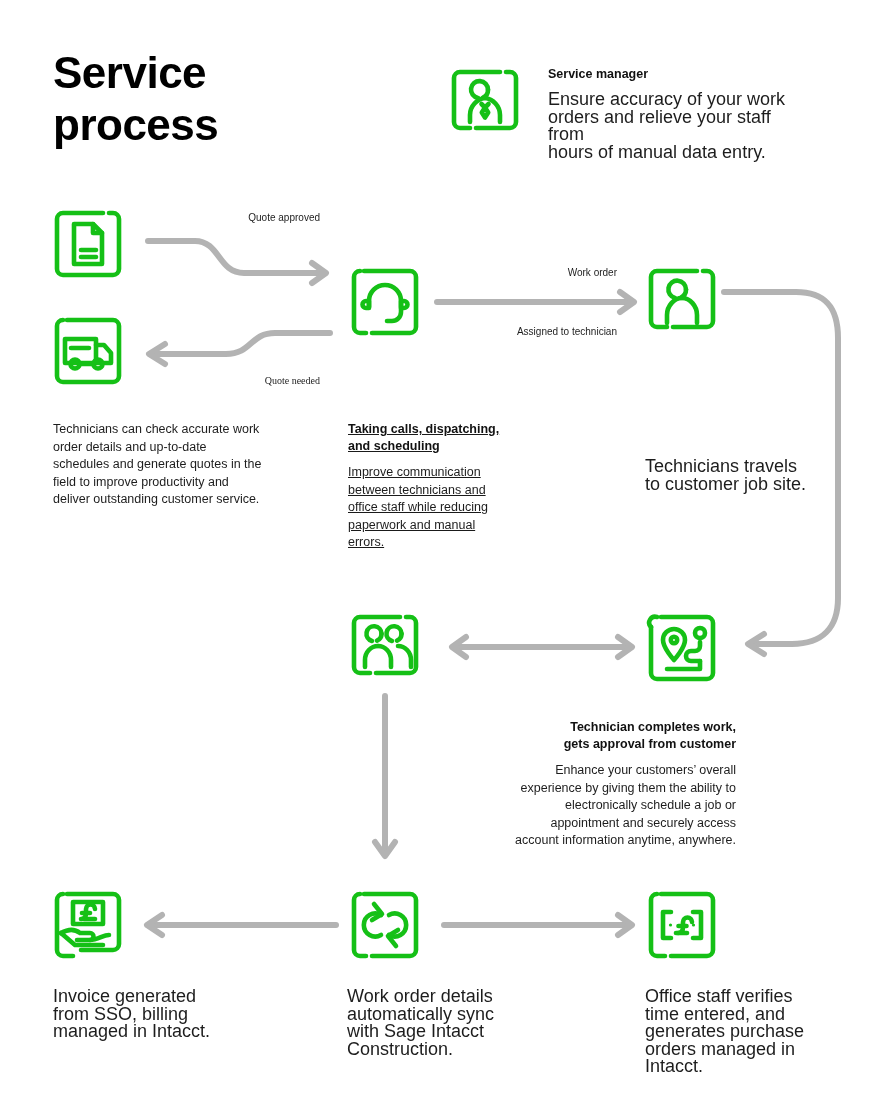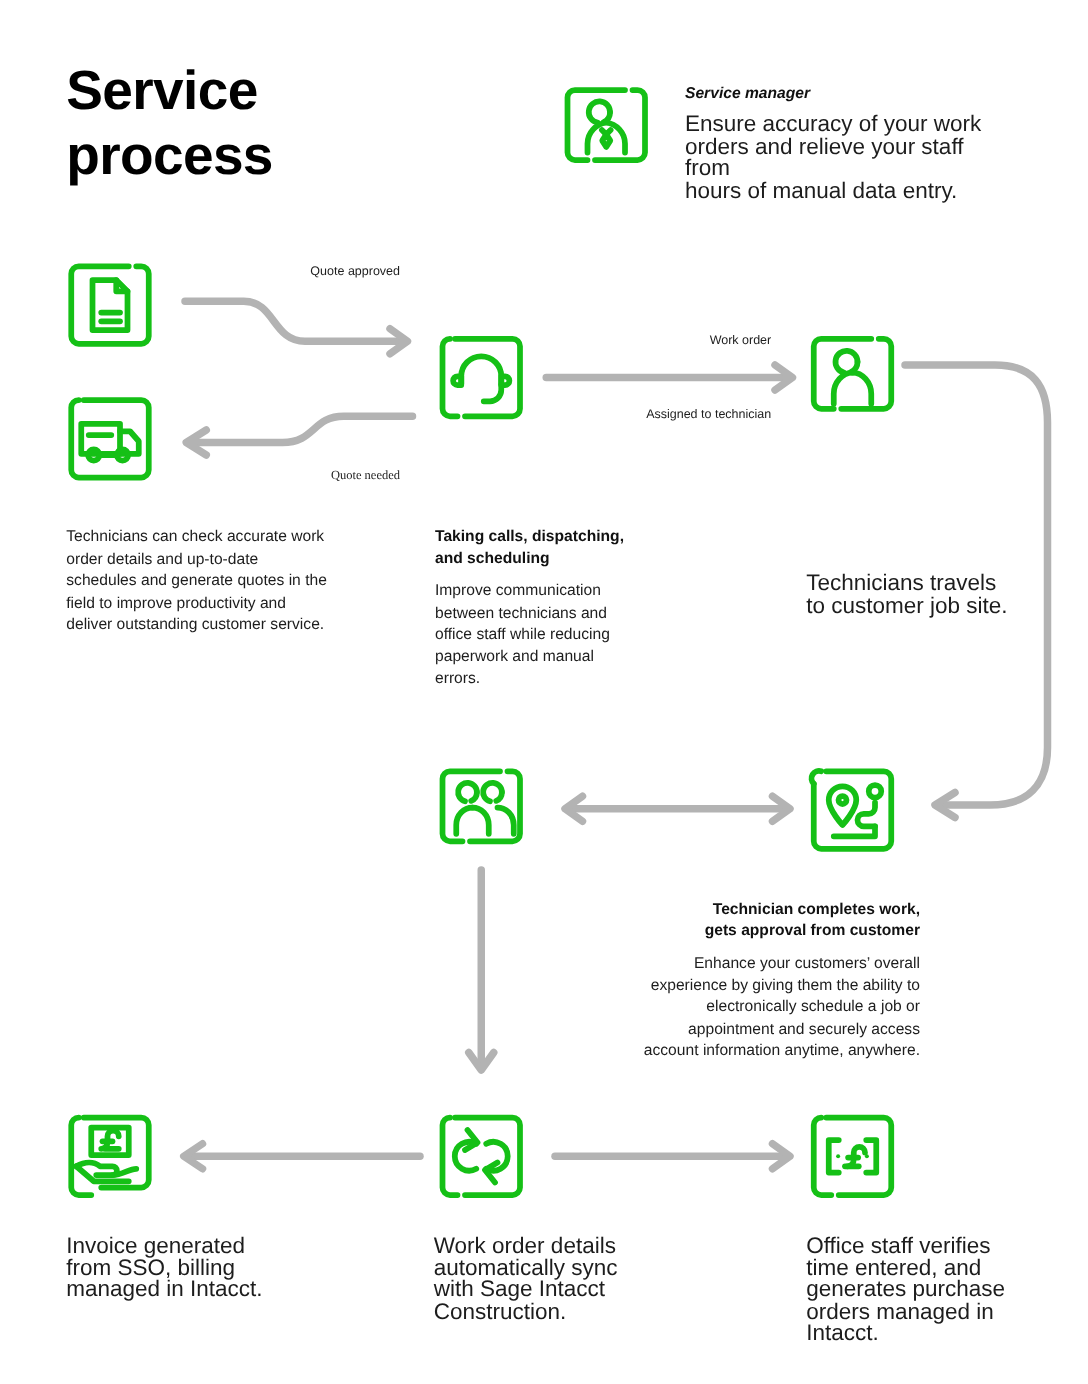--- a/index.html
+++ b/index.html
@@ -37,21 +37,21 @@
   }
   .plain-body{
     font-size:18px;line-height:17.5px;font-weight:400;color:#1d1d1d;
     white-space:pre-line;margin:0;
   }
   .edge-label{
     font-size:10px;line-height:15px;font-weight:400;color:#1d1d1d;
     text-align:right;white-space:nowrap;
   }
   .sm-title{
-    font-size:12.5px;line-height:17px;font-weight:700;color:#111;margin:0 0 8px 0;font-style:italic;
+    font-size:12.5px;line-height:17px;font-weight:700;color:#111;margin:0 0 8px 0;
   }
   svg.conn{display:block;overflow:visible;}
 </style>
 </head>
 <body>
 
 <div class="abs" id="page-title">Service
 process</div>
 
 <div class="abs icon-tile" style="left:448px;top:66px;">
@@ -142,21 +142,21 @@
 </svg>
 
 <div class="abs" style="left:53px;top:421px;width:300px;">
   <p class="blk-body">Technicians can check accurate work
 order details and up-to-date
 schedules and generate quotes in the
 field to improve productivity and
 deliver outstanding customer service.</p>
 </div>
 
-<div class="abs" style="left:348px;top:421px;width:250px;">
+<div class="abs" style="left:348px;top:421px;width:250px;text-decoration:underline;">
   <p class="blk-title">Taking calls, dispatching,
 and scheduling</p>
   <p class="blk-body">Improve communication
 between technicians and
 office staff while reducing
 paperwork and manual
 errors.</p>
 </div>
 
 <div class="abs" style="left:645px;top:458px;width:200px;">

